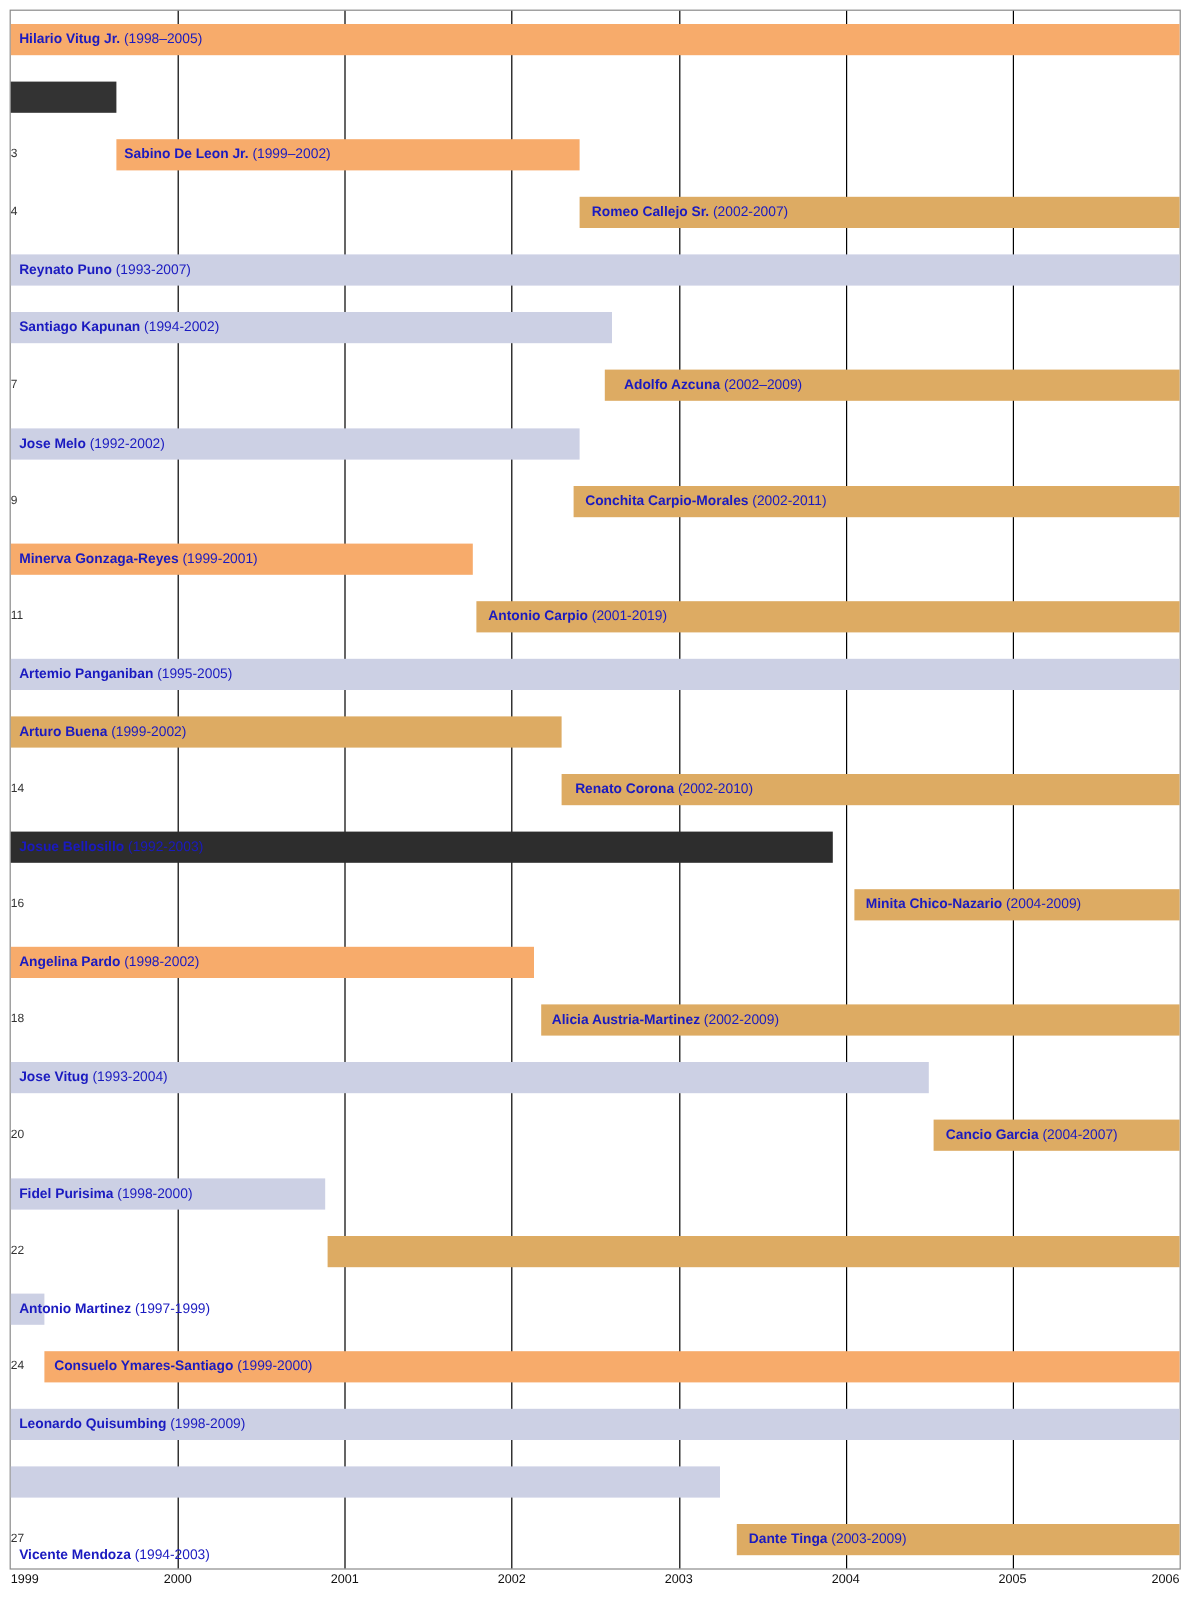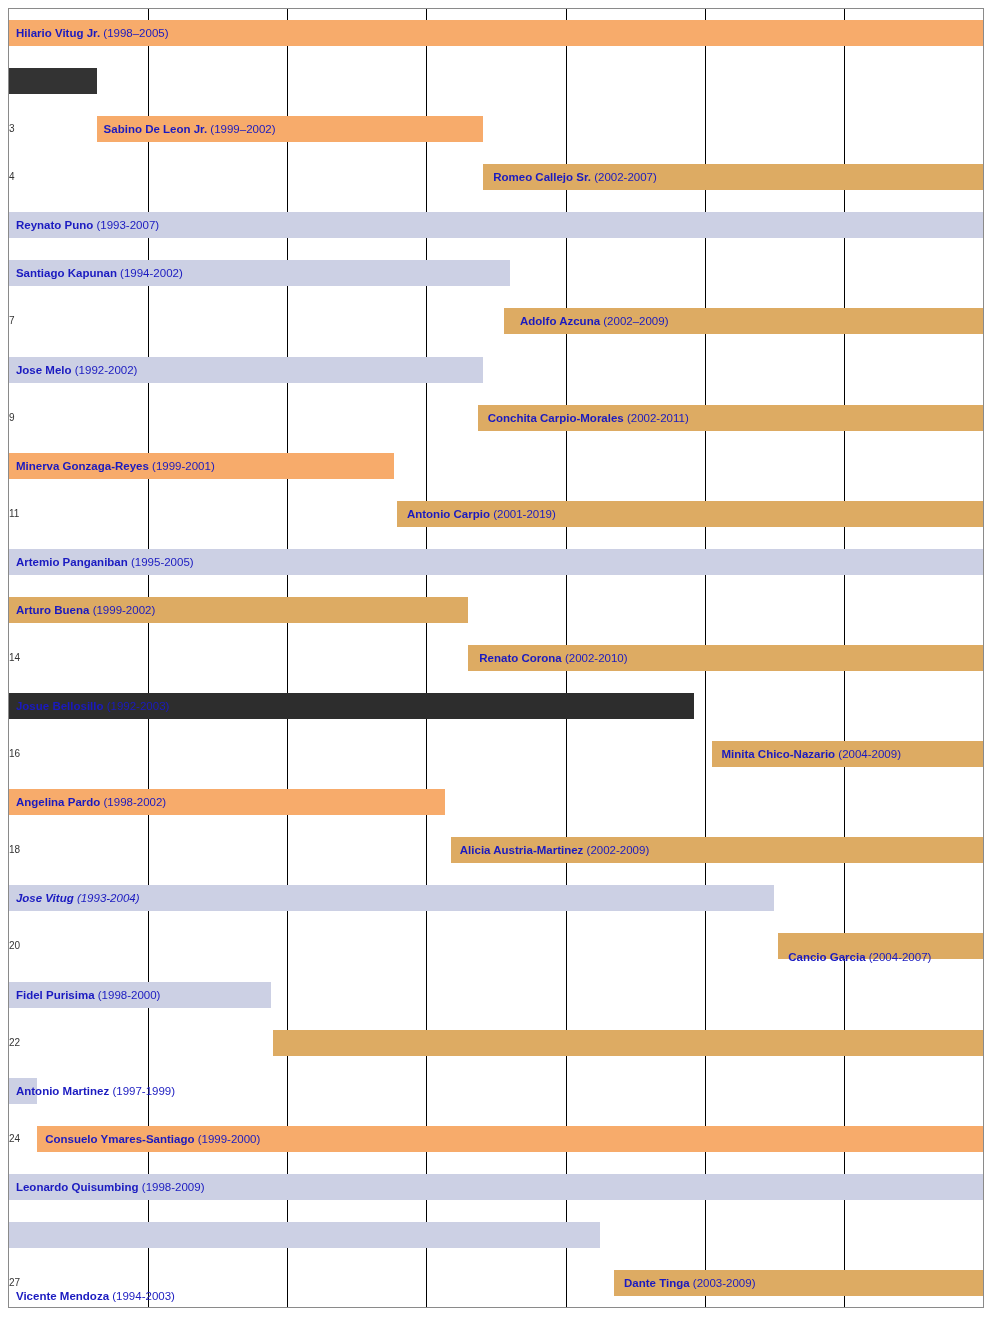--- a/index.html
+++ b/index.html
@@ -76,24 +76,24 @@
       <div class="bar" title="Minita Chico-Nazario (2004-2009)" style="left: 702.671px; width: 271.329px; top: 732.148px; background: rgb(221, 171, 99);"></div>
       <div class="barlabel" style="left: 712.411px; top: 732.148px; color: rgb(26, 26, 192);"><b>Minita Chico-Nazario</b><span class="yr"> (2004-2009)</span></div>
       <div class="rowidx" style="top: 780.222px;">17</div>
       <div class="bar" title="Bernardo Pardo (1998-2002)" style="left: 0px; width: 435.517px; top: 780.222px; background: rgb(247, 171, 107);"></div>
       <div class="barlabel" style="left: 6.95714px; top: 780.222px; color: rgb(26, 26, 192);"><b>Angelina Pardo</b><span class="yr"> (1998-2002)</span></div>
       <div class="rowidx" style="top: 828.296px;">18</div>
       <div class="bar" title="Alicia Austria-Martinez (2002-2009)" style="left: 442.474px; width: 531.526px; top: 828.296px; background: rgb(221, 171, 99);"></div>
       <div class="barlabel" style="left: 450.823px; top: 828.296px; color: rgb(26, 26, 192);"><b>Alicia Austria-Martinez</b><span class="yr"> (2002-2009)</span></div>
       <div class="rowidx" style="top: 876.37px;">19</div>
       <div class="bar" title="Jose Vitug (1993-2004)" style="left: 0px; width: 765.286px; top: 876.37px; background: rgb(204, 208, 228);"></div>
-      <div class="barlabel" style="left: 6.95714px; top: 876.37px; color: rgb(26, 26, 192); font-style: italic;"><b>Jose Vitug</b><span class="yr"> (1993-2004)</span></div>
+      <div class="barlabel" style="left: 6.95714px; top: 876.37px; color: rgb(26, 26, 192);"><b>Jose Vitug</b><span class="yr"> (1993-2004)</span></div>
       <div class="rowidx" style="top: 924.444px;">20</div>
       <div class="bar" title="Cancio Garcia (2004-2007)" style="left: 769.46px; width: 204.54px; top: 924.444px; background: rgb(221, 171, 99);"></div>
-      <div class="barlabel" style="left: 779.2px; top: 924.444px; color: rgb(26, 26, 192); margin-top: 11px;"><b>Cancio Garcia</b><span class="yr"> (2004-2007)</span></div>
+      <div class="barlabel" style="left: 779.2px; top: 924.444px; color: rgb(26, 26, 192);"><b>Cancio Garcia</b><span class="yr"> (2004-2007)</span></div>
       <div class="rowidx" style="top: 972.519px;">21</div>
       <div class="bar" title="Fidel Purisima (1998-2000)" style="left: 0px; width: 261.589px; top: 972.519px; background: rgb(204, 208, 228);"></div>
       <div class="barlabel" style="left: 6.95714px; top: 972.519px; color: rgb(26, 26, 192);"><b>Fidel Purisima</b><span class="yr"> (1998-2000)</span></div>
       <div class="rowidx" style="top: 1020.59px;">22</div>
       <div class="bar" title="Angelina Sandoval-Gutierrez (2000-2008)" style="left: 264.371px; width: 709.629px; top: 1020.59px; background: rgb(221, 171, 99);"></div>
       <div class="rowidx" style="top: 1068.67px;">23</div>
       <div class="bar" title="Antonio Martinez (1997-1999)" style="left: 0px; width: 27.8286px; top: 1068.67px; background: rgb(204, 208, 228);"></div>
       <div class="barlabel" style="left: 6.95714px; top: 1068.67px; color: rgb(26, 26, 192);"><b>Antonio Martinez</b><span class="yr"> (1997-1999)</span></div>
       <div class="rowidx" style="top: 1116.74px;">24</div>
       <div class="bar" title="Consuelo Ymares-Santiago (1999-2000)" style="left: 27.8286px; width: 946.171px; top: 1116.74px; background: rgb(247, 171, 107);"></div>
@@ -101,13 +101,23 @@
       <div class="rowidx" style="top: 1164.81px;">25</div>
       <div class="bar" title="Leonardo Quisumbing (1998-2009)" style="left: 0px; width: 974px; top: 1164.81px; background: rgb(204, 208, 228);"></div>
       <div class="barlabel" style="left: 6.95714px; top: 1164.81px; color: rgb(26, 26, 192);"><b>Leonardo Quisumbing</b><span class="yr"> (1998-2009)</span></div>
       <div class="rowidx" style="top: 1212.89px;">26</div>
       <div class="bar" title="Vicente Mendoza (1994-2003)" style="left: 0px; width: 591.357px; top: 1212.89px; background: rgb(204, 208, 228);"></div>
       <div class="barlabel" style="left: 6.95714px; top: 1274px; color: rgb(26, 26, 192);"><b>Vicente Mendoza</b><span class="yr"> (1994-2003)</span></div>
       <div class="rowidx" style="top: 1260.96px;">27</div>
       <div class="bar" title="Dante Tinga (2003-2009)" style="left: 605.271px; width: 368.729px; top: 1260.96px; background: rgb(221, 171, 99);"></div>
       <div class="barlabel" style="left: 615.011px; top: 1260.96px; color: rgb(26, 26, 192);"><b>Dante Tinga</b><span class="yr"> (2003-2009)</span></div>
     </div>
+  <div class="axis" id="axis">
+      <div class="tick first" style="left: 1px;">1999</div>
+      <div class="tick" style="left: 140.143px;">2000</div>
+      <div class="tick" style="left: 279.286px;">2001</div>
+      <div class="tick" style="left: 418.429px;">2002</div>
+      <div class="tick" style="left: 557.571px;">2003</div>
+      <div class="tick" style="left: 696.714px;">2004</div>
+      <div class="tick" style="left: 835.857px;">2005</div>
+      <div class="tick last" style="left: 975px;">2006</div>
+    </div>
 </div>
 
 </body></html>

